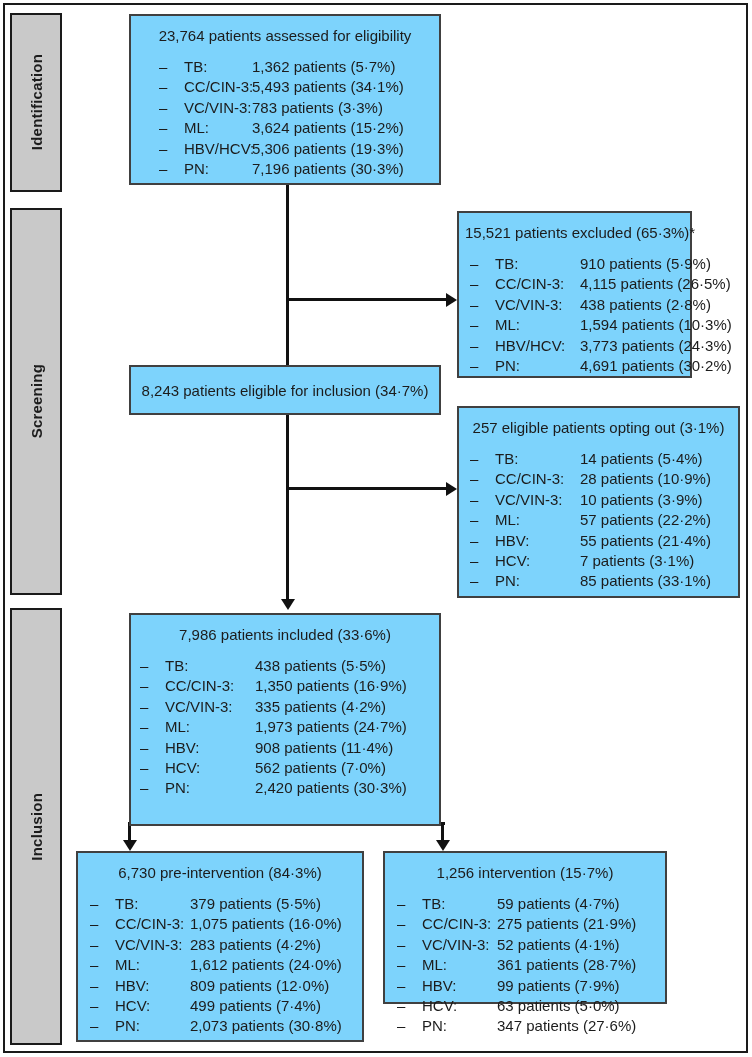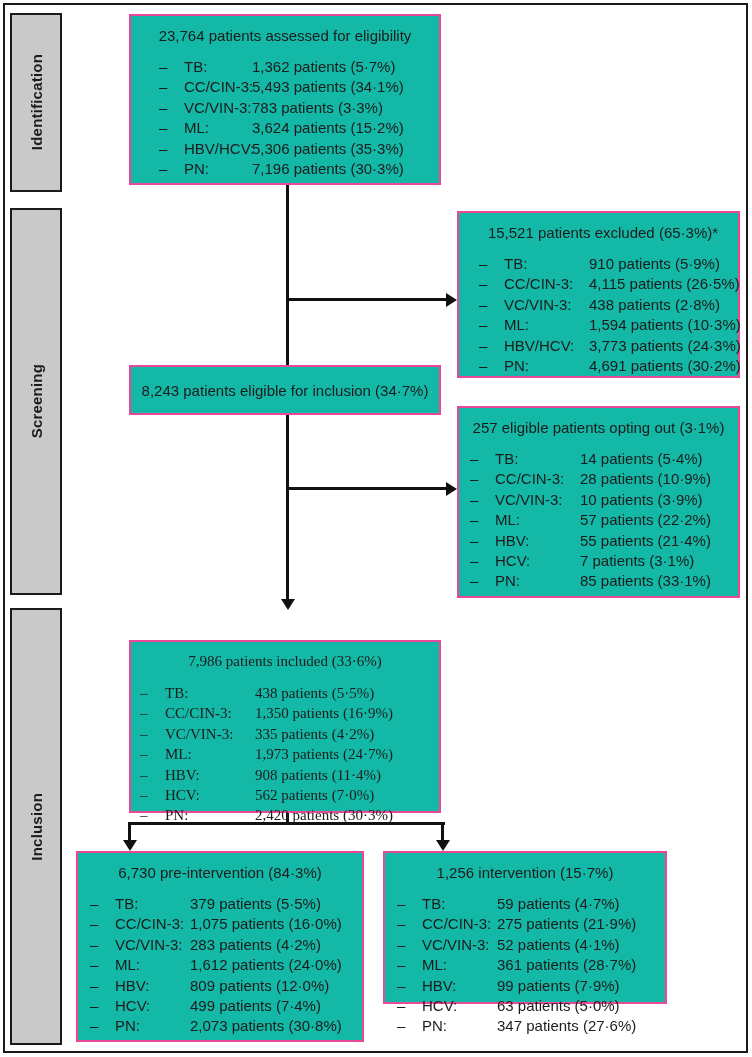--- a/index.html
+++ b/index.html
@@ -13,26 +13,26 @@
     background:#c9c9c9;border:2px solid #1a1a1a;
     display:flex;align-items:center;justify-content:center;
   }
   .stage-text{
     writing-mode:vertical-rl;transform:rotate(180deg);
     font-weight:bold;font-size:15px;white-space:nowrap;letter-spacing:.2px;
   }
   .stage-identification{left:10px;top:13px;width:52px;height:179px;}
   .stage-screening{left:10px;top:208px;width:52px;height:387px;}
   .stage-inclusion{left:10px;top:608px;width:52px;height:437px;}
-  .fbox{background:#14b8a6;border:2px solid #ec4899;font-size:15px;}
+  .fbox{background:#7dd3fc;border:2px solid #404040;font-size:15px;}
   .box-a{left:129px;top:14px;width:312px;height:171px;}
-  .box-b{left:457px;top:211px;width:283px;height:167px;padding-left:9px;}
+  .box-b{left:457px;top:211px;width:235px;height:167px;}
   .box-c{left:129px;top:365px;width:312px;height:50px;display:flex;align-items:center;justify-content:center;}
   .box-d{left:457px;top:406px;width:283px;height:192px;}
-  .box-e{left:129px;top:640px;width:312px;height:173px;font-family:Liberation Serif, serif;}
+  .box-e{left:129px;top:613px;width:312px;height:213px;}
   .box-f{left:76px;top:851px;width:288px;height:191px;}
   .box-g{left:383px;top:851px;width:284px;height:153px;}
   .box-title{margin:10px 6px 12px;text-align:center;line-height:19px;white-space:nowrap;}
   .box-c .box-title{margin:4px;}
   .row{display:grid;line-height:20.4px;white-space:nowrap;}
   .row .lbl,.row .val{overflow:visible;}
   .box-a .row{padding-left:28px;grid-template-columns:25px 68px 1fr;}
   .box-b .row,.box-d .row{padding-left:11px;grid-template-columns:25px 85px 1fr;}
   .box-e .row{padding-left:9px;grid-template-columns:25px 90px 1fr;}
   .box-f .row,.box-g .row{padding-left:12px;grid-template-columns:25px 75px 1fr;}
@@ -102,21 +102,21 @@
       <span class="val">783 patients (3·3%)</span>
     </div>
     <div class="row">
       <span class="dash">–</span>
       <span class="lbl">ML:</span>
       <span class="val">3,624 patients (15·2%)</span>
     </div>
     <div class="row">
       <span class="dash">–</span>
       <span class="lbl">HBV/HCV:</span>
-      <span class="val">5,306 patients (35·3%)</span>
+      <span class="val">5,306 patients (19·3%)</span>
     </div>
     <div class="row">
       <span class="dash">–</span>
       <span class="lbl">PN:</span>
       <span class="val">7,196 patients (30·3%)</span>
     </div>
   </div>
 
   <div class="abs fbox box-b">
     <div class="box-title">15,521 patients excluded (65·3%)*</div>

